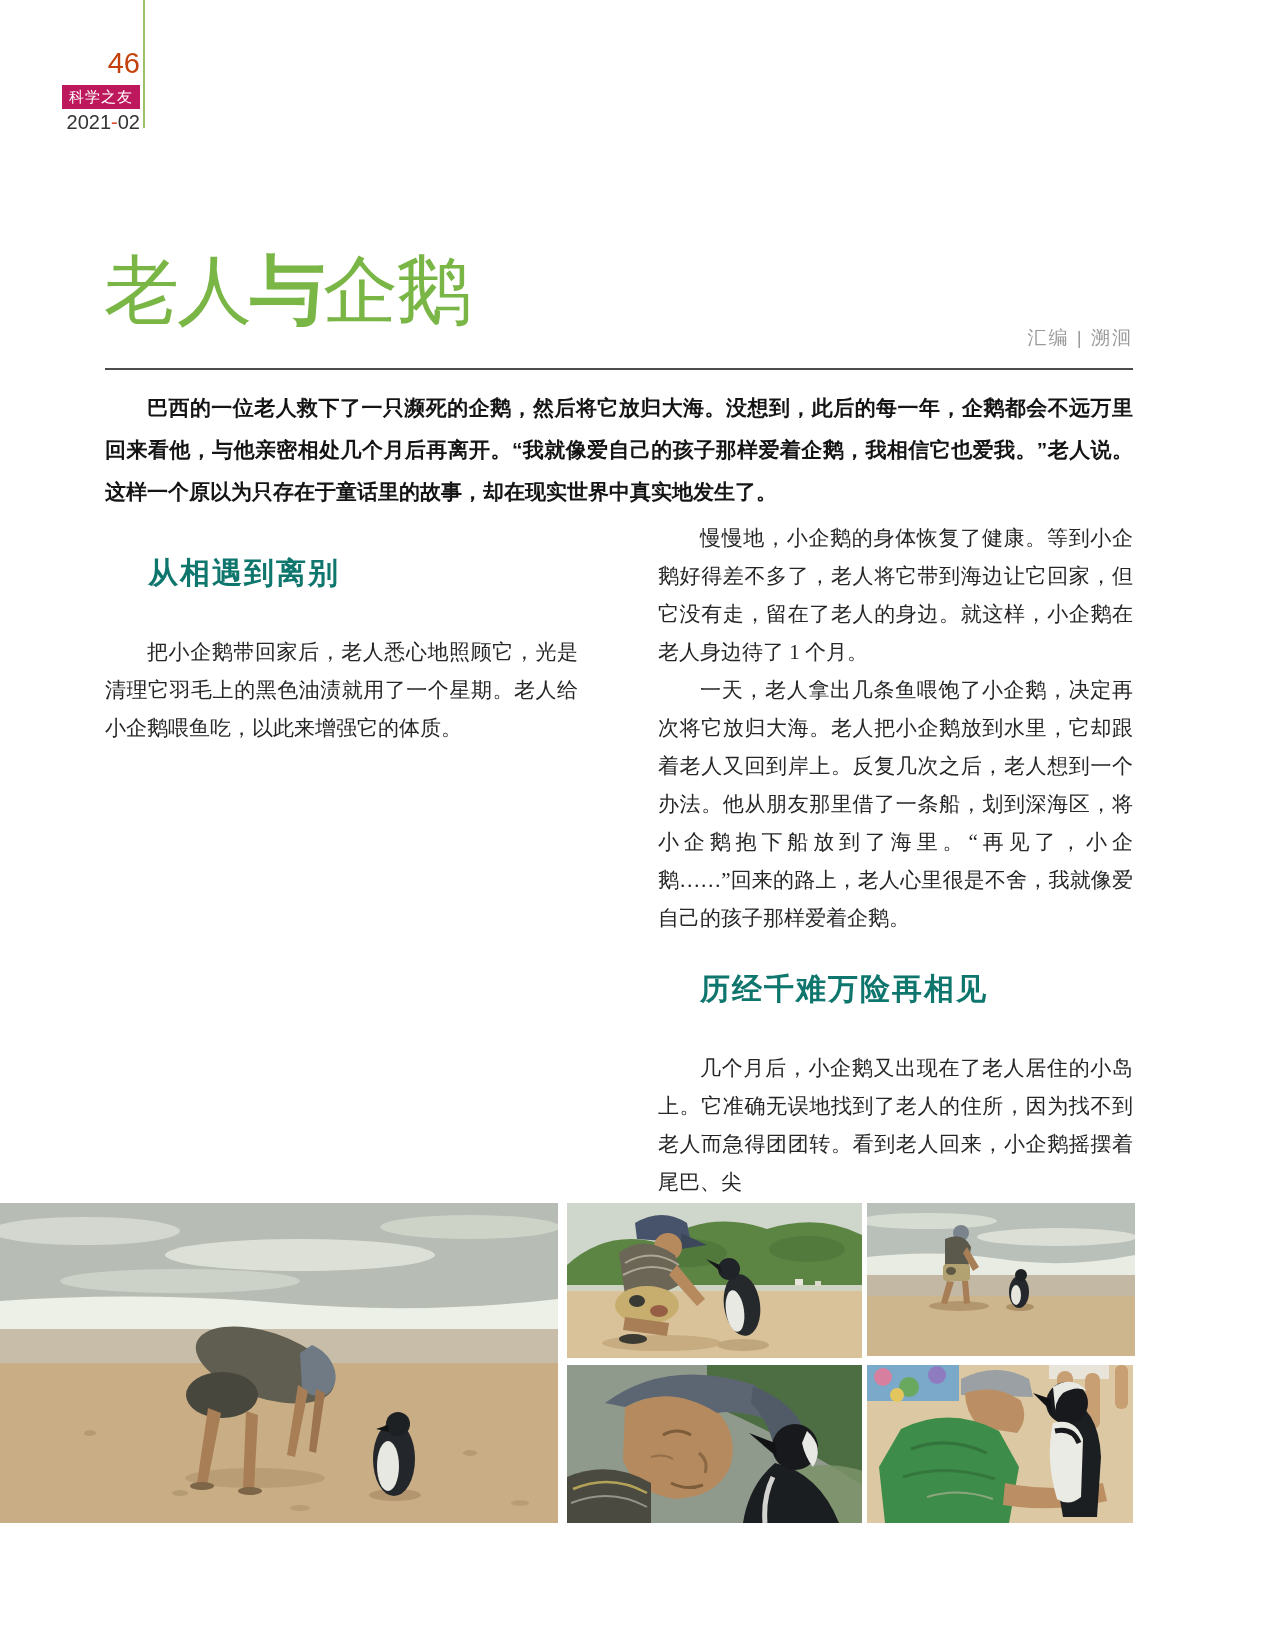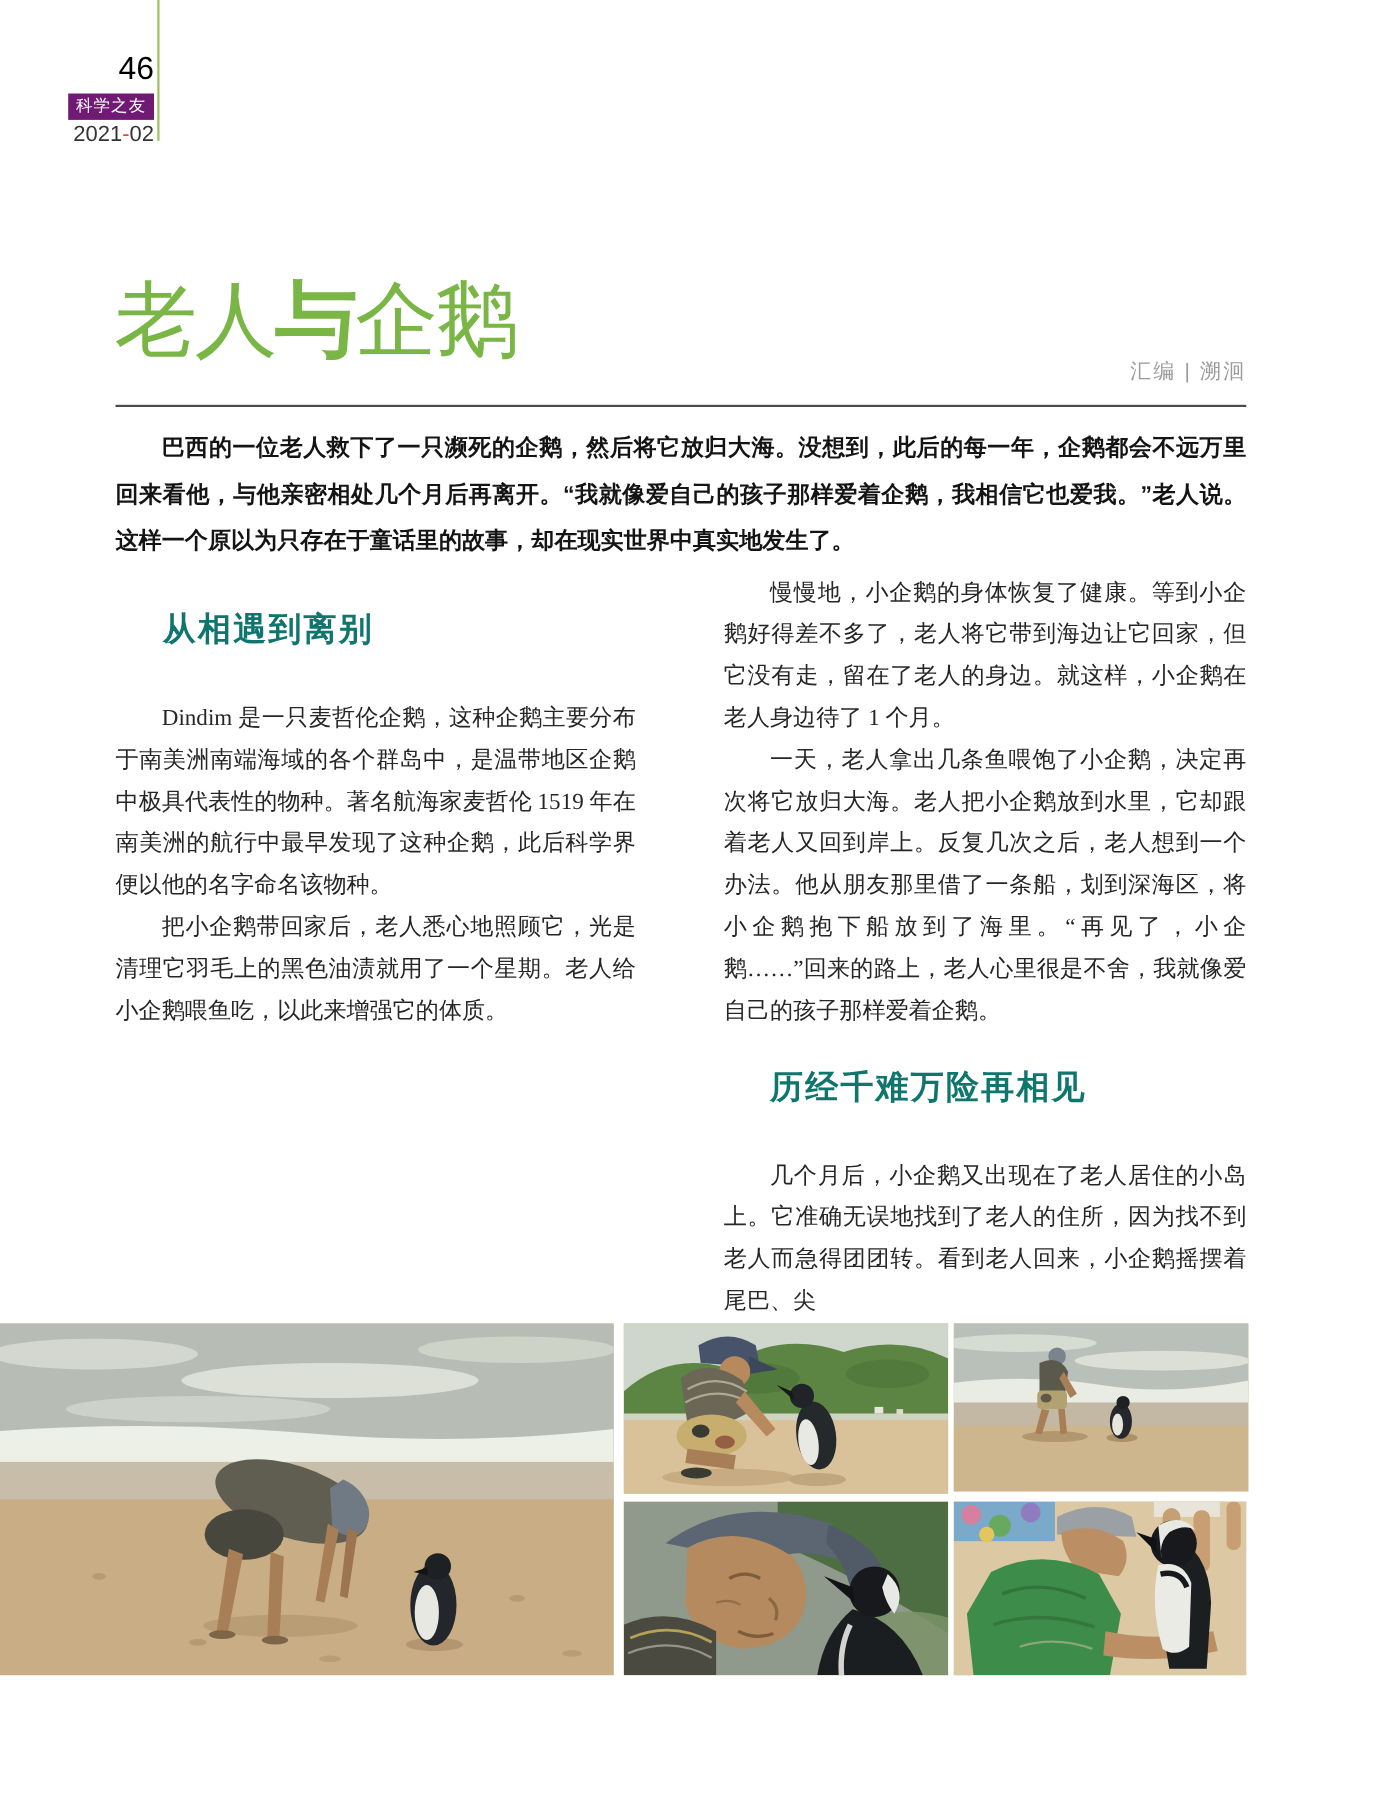--- a/index.html
+++ b/index.html
@@ -1,22 +1,22 @@
 <!DOCTYPE html>
 <html><head>
 <meta charset="utf-8">
 <style>
   html,body{margin:0;padding:0;background:#ffffff;}
   .page{position:relative;width:1270px;height:1642px;background:#ffffff;overflow:hidden;
         font-family:"Liberation Sans","DejaVu Sans",sans-serif;}
 
   
   .header-meta{position:absolute;left:0;top:0;width:140px;text-align:right;}
-  .page-number{font-size:29px;color:#000000;margin-top:49px;line-height:1;}
-  .magazine-badge{display:inline-block;background:#701a75;color:#ffffff;font-size:15px;
+  .page-number{font-size:29px;color:#c2410c;margin-top:49px;line-height:1;}
+  .magazine-badge{display:inline-block;background:#be185d;color:#ffffff;font-size:15px;
                   line-height:1;padding:4px 7px 5px;margin-top:7px;letter-spacing:1px;}
   .issue-date{font-size:20px;color:#333333;margin-top:3px;line-height:1;}
   .issue-date .sep{color:#e0492e;}
   .header-line{position:absolute;left:143px;top:0;width:2px;height:128px;background:#9dc162;}
 
   
   .article-title{position:absolute;left:104px;top:250px;font-size:75px;line-height:1.08;
                  color:#7ab646;letter-spacing:-2px;font-weight:400;white-space:nowrap;}
   .article-title .conj{font-weight:700;}
 
@@ -68,21 +68,20 @@
 
   <h1 class="article-title" style="margin:0;text-align:right;"><span>老人</span><span class="conj">与</span><span>企鹅</span></h1>
 
   <div class="byline">汇编 | 溯洄</div>
   <div class="rule"></div>
 
   <p class="intro">巴西的一位老人救下了一只濒死的企鹅，然后将它放归大海。没想到，此后的每一年，企鹅都会不远万里回来看他，与他亲密相处几个月后再离开。“我就像爱自己的孩子那样爱着企鹅，我相信它也爱我。”老人说。这样一个原以为只存在于童话里的故事，却在现实世界中真实地发生了。</p>
 
   <h2 class="col-heading heading-1" style="margin:0;">从相遇到离别</h2>
   <div class="body-block left-body">
-    <p>Dindim 是一只麦哲伦企鹅，这种企鹅主要分布于南美洲南端海域的各个群岛中，是温带地区企鹅中极具代表性的物种。著名航海家麦哲伦 1519 年在南美洲的航行中最早发现了这种企鹅，此后科学界便以他的名字命名该物种。</p>
     <p>把小企鹅带回家后，老人悉心地照顾它，光是清理它羽毛上的黑色油渍就用了一个星期。老人给小企鹅喂鱼吃，以此来增强它的体质。</p>
   </div>
 
   <div class="body-block right-body-1">
     <p>慢慢地，小企鹅的身体恢复了健康。等到小企鹅好得差不多了，老人将它带到海边让它回家，但它没有走，留在了老人的身边。就这样，小企鹅在老人身边待了 1 个月。</p>
     <p>一天，老人拿出几条鱼喂饱了小企鹅，决定再次将它放归大海。老人把小企鹅放到水里，它却跟着老人又回到岸上。反复几次之后，老人想到一个办法。他从朋友那里借了一条船，划到深海区，将小企鹅抱下船放到了海里。“再见了，小企鹅……”回来的路上，老人心里很是不舍，我就像爱自己的孩子那样爱着企鹅。</p>
   </div>
   <h2 class="col-heading heading-2" style="margin:0;">历经千难万险再相见</h2>
   <div class="body-block right-body-2">
     <p>几个月后，小企鹅又出现在了老人居住的小岛上。它准确无误地找到了老人的住所，因为找不到老人而急得团团转。看到老人回来，小企鹅摇摆着尾巴、尖</p>

